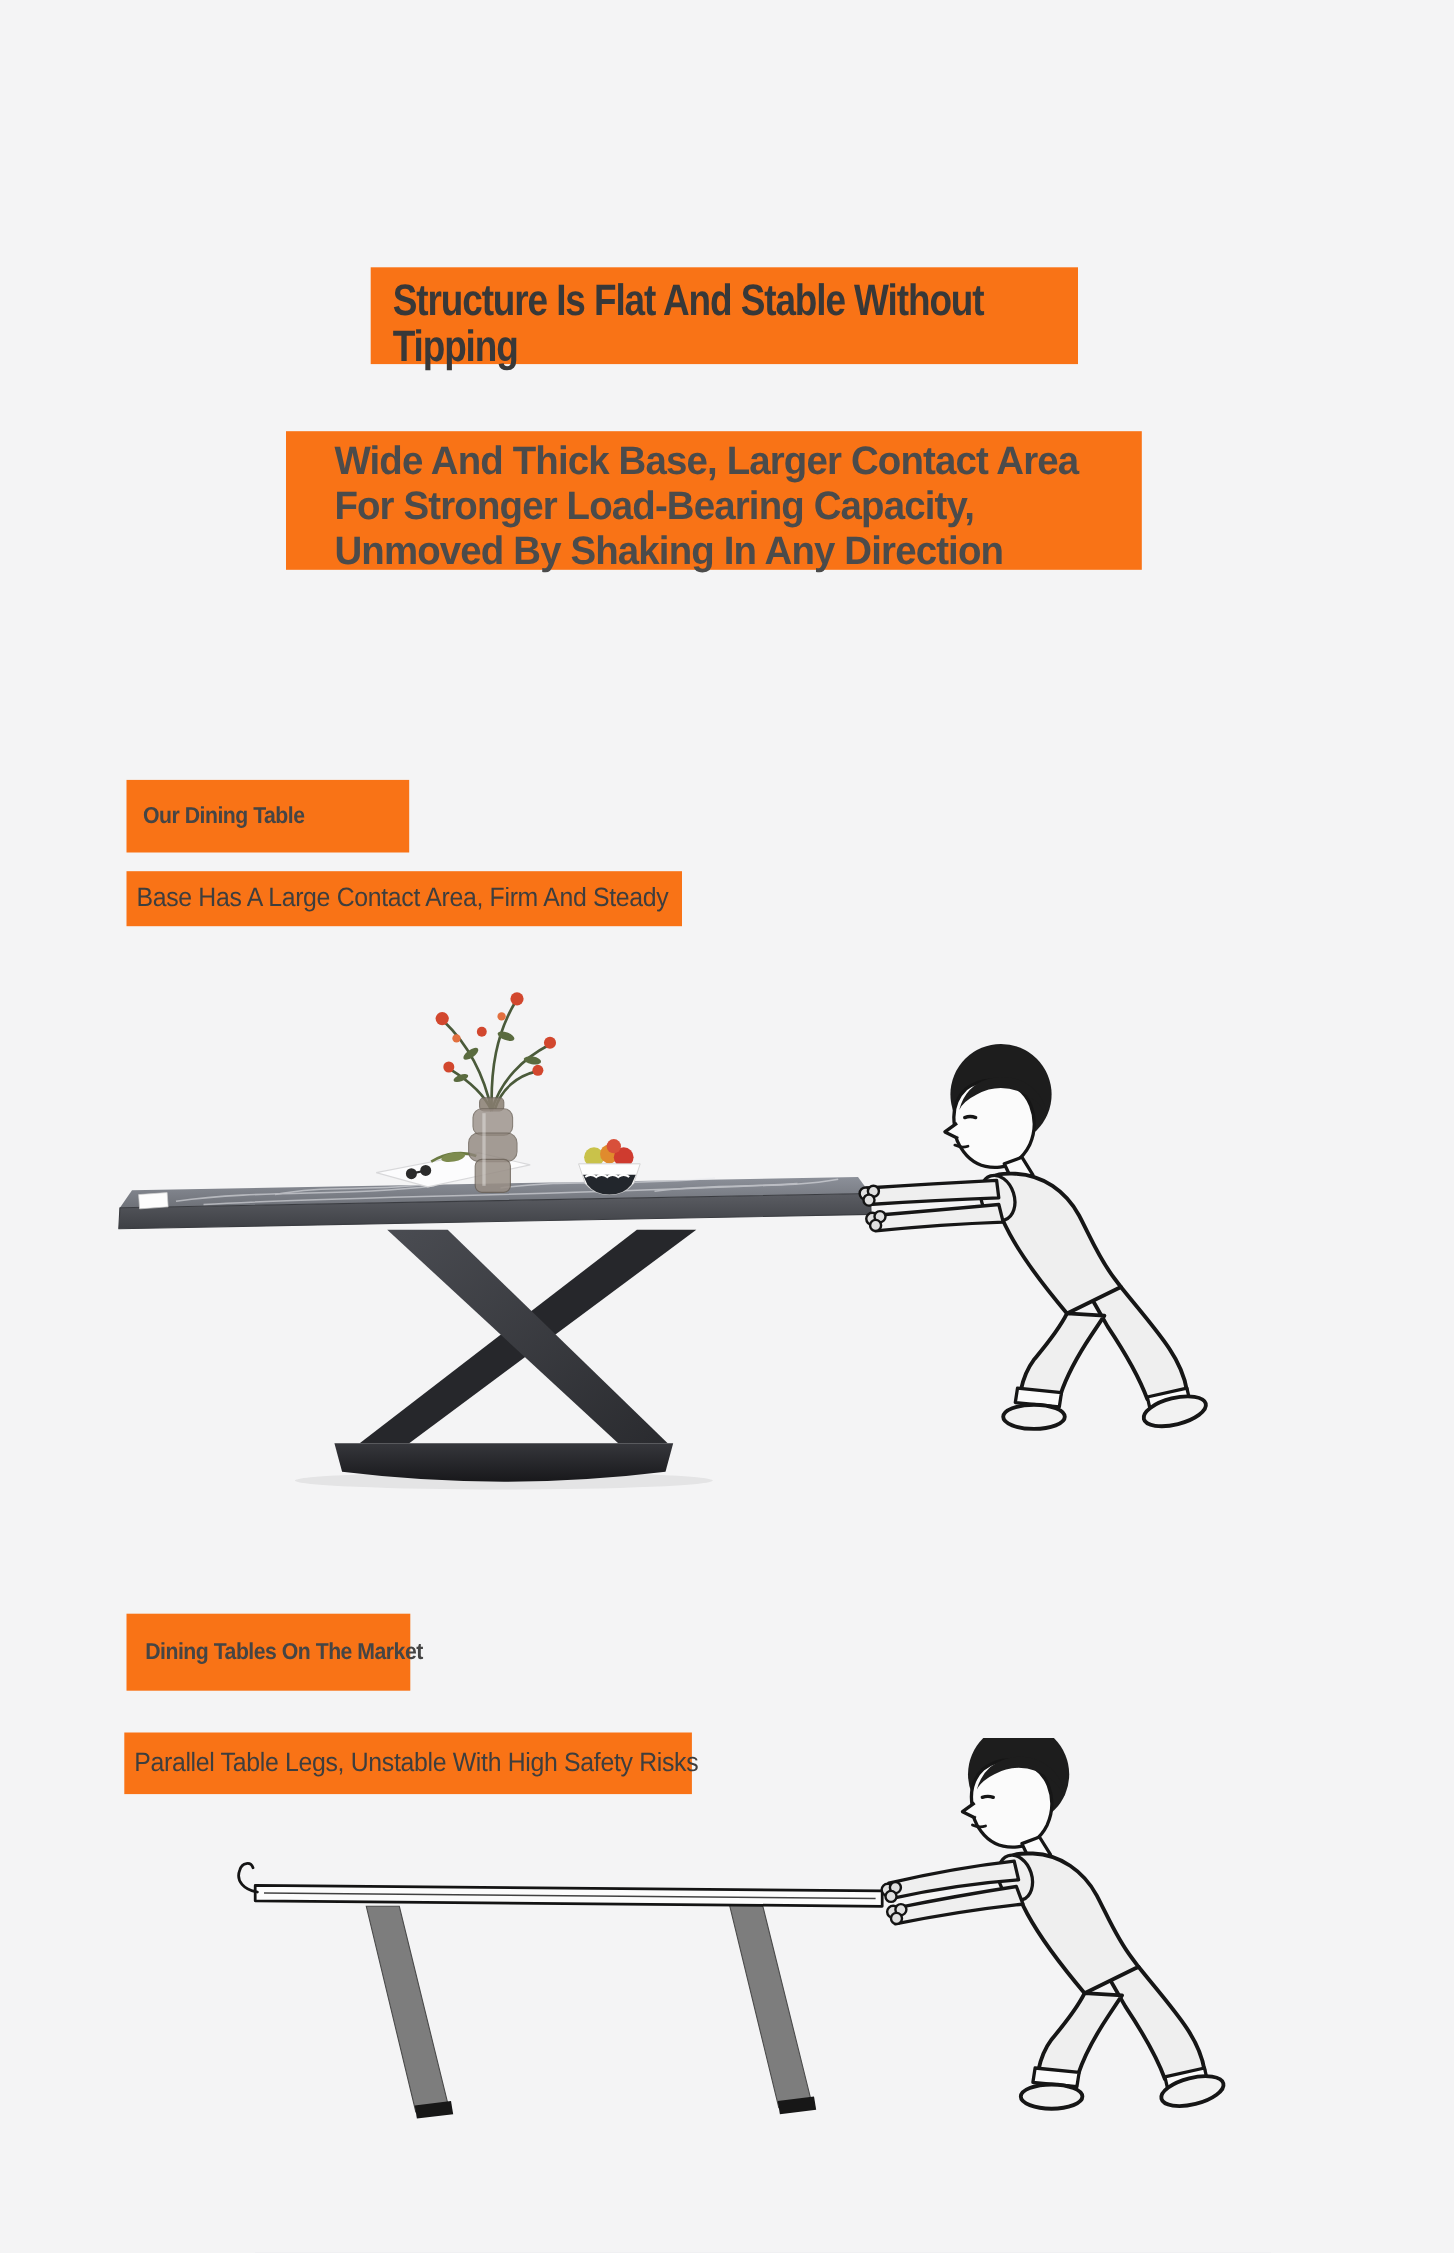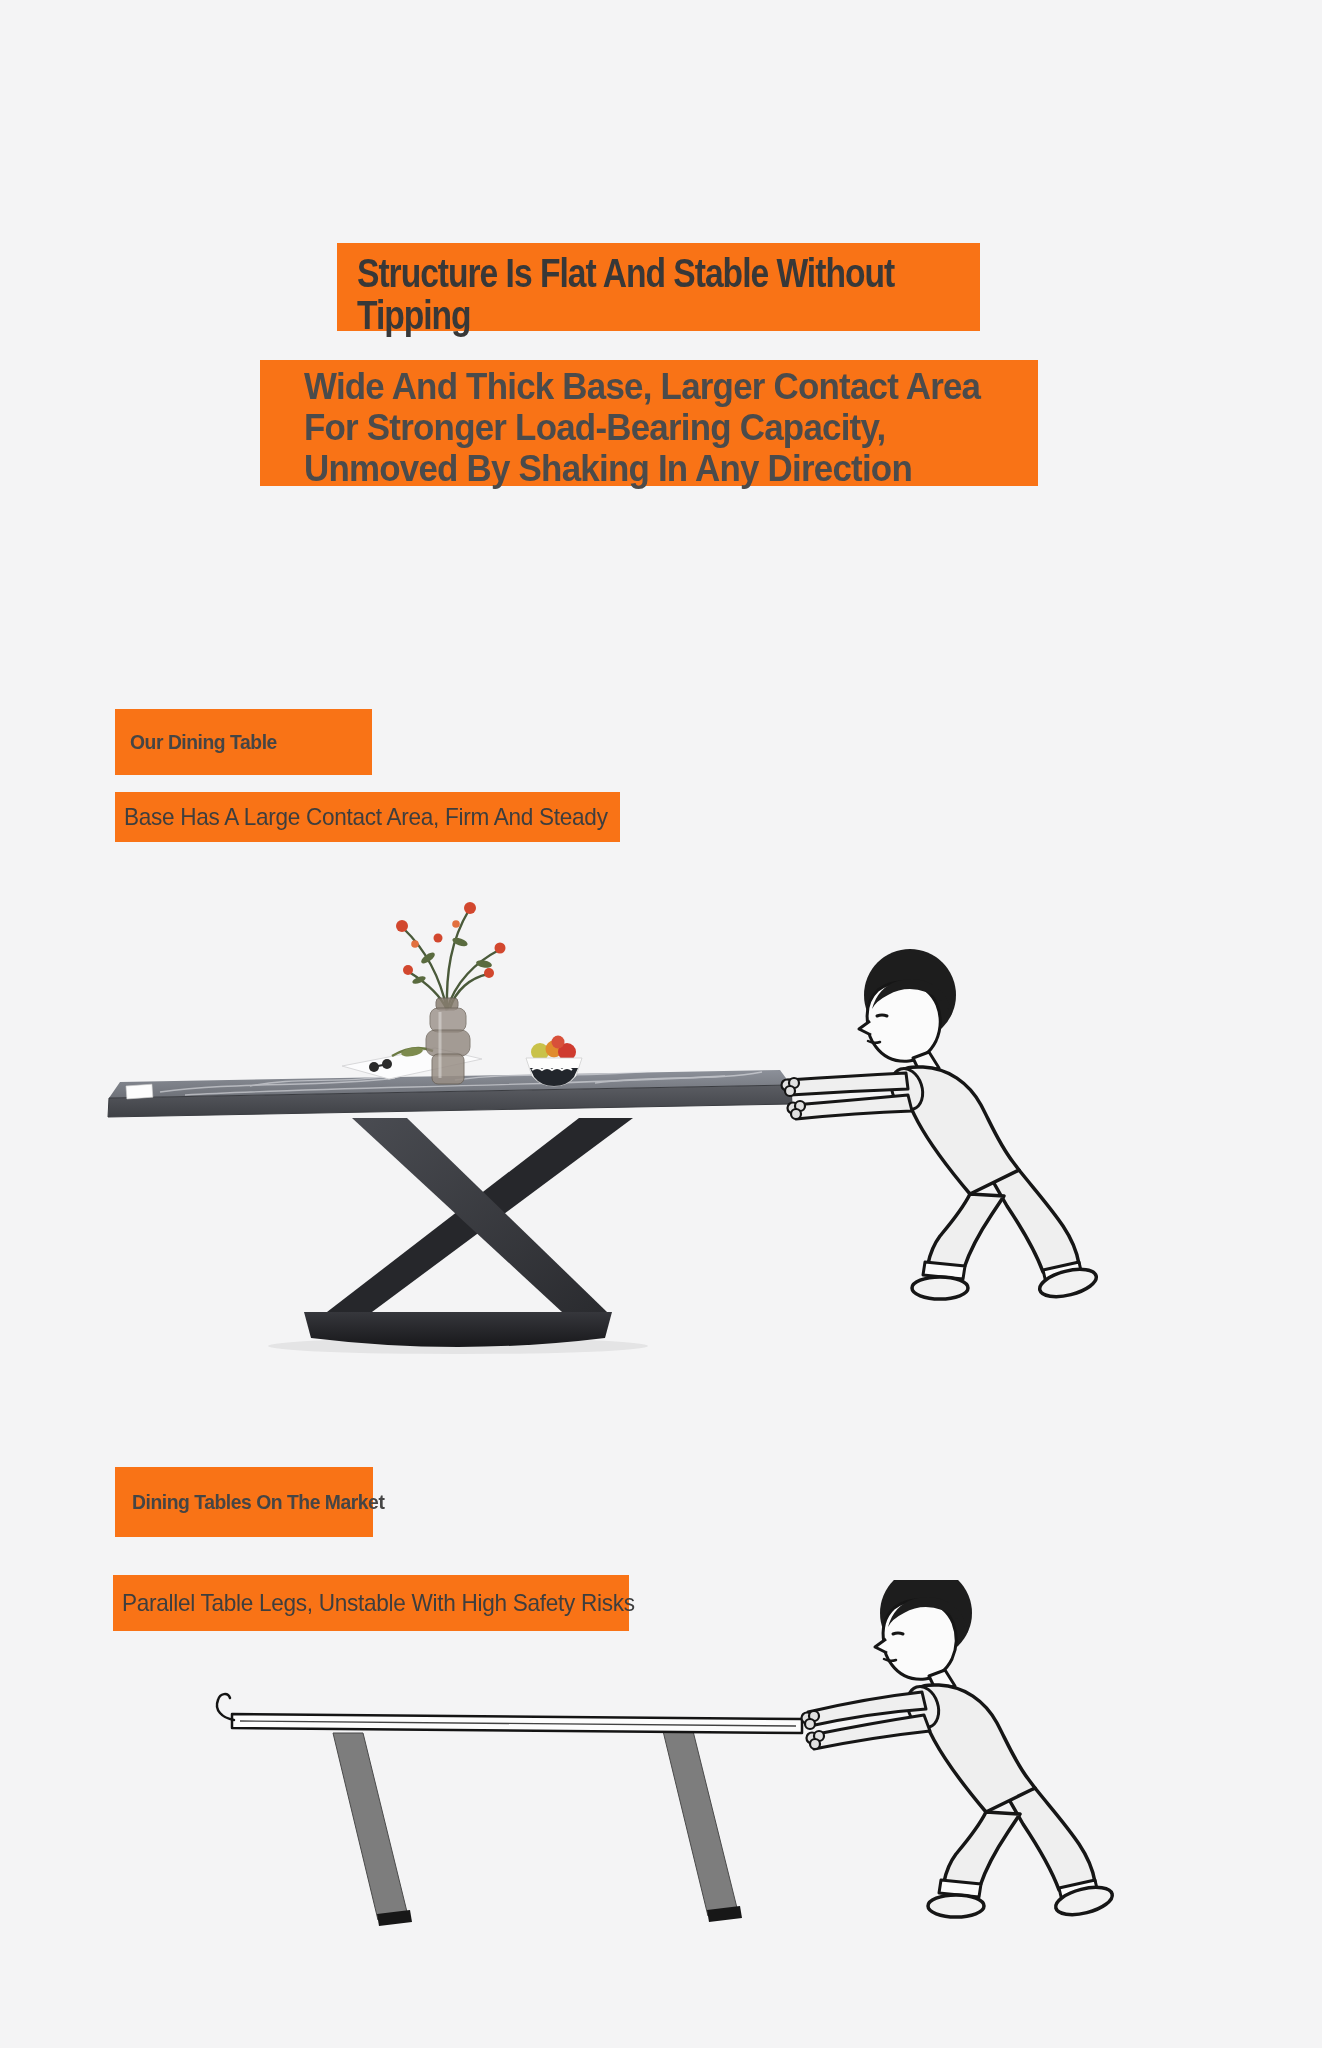--- a/index.html
+++ b/index.html
@@ -4,21 +4,21 @@
 <style>
   html,body{margin:0;padding:0;}
   body{font-family:"Liberation Sans","DejaVu Sans",sans-serif;background:#e9e9ea;}
   .page{position:relative;width:1322px;height:2048px;background:#f4f4f5;overflow:hidden;margin:0 auto;}
   .hl{position:absolute;background:#f97316;}
   .nowrap{white-space:nowrap;display:inline-block;}
   
   .hero-title-box{left:337px;top:243px;width:643px;height:88px;}
   .hero-title{margin:0;padding:9px 0 0 20px;font-size:40px;font-weight:bold;color:#383838;letter-spacing:-1.2px;line-height:1.05;}
   .hero-title .line{display:block;transform:scaleX(.84);transform-origin:left top;white-space:nowrap;}
-  .hero-sub-box{left:260px;top:360px;width:778px;height:126px;}
+  .hero-sub-box{left:260px;top:392px;width:778px;height:126px;}
   .hero-sub{margin:0;padding:6px 0 0 44px;font-size:36px;font-weight:bold;color:#4b4b4b;letter-spacing:-.8px;line-height:1.14;}
   .hero-sub .line{display:block;transform:scaleX(.97);transform-origin:left top;white-space:nowrap;}
   
   .sec-head-a{left:115px;top:709px;width:257px;height:66px;}
   .sec-head-b{left:115px;top:1467px;width:258px;height:70px;}
   .sec-desc-a{left:115px;top:792px;width:505px;height:50px;}
   .sec-desc-b{left:113px;top:1575px;width:516px;height:56px;text-align:right;}
   .sec-heading{margin:0;font-size:21px;font-weight:bold;color:#454545;letter-spacing:-.5px;overflow:visible;}
   .sec-head-a .sec-heading{padding-left:15px;line-height:66px;}
   .sec-head-b .sec-heading{padding-left:17px;line-height:70px;text-decoration:underline;}

